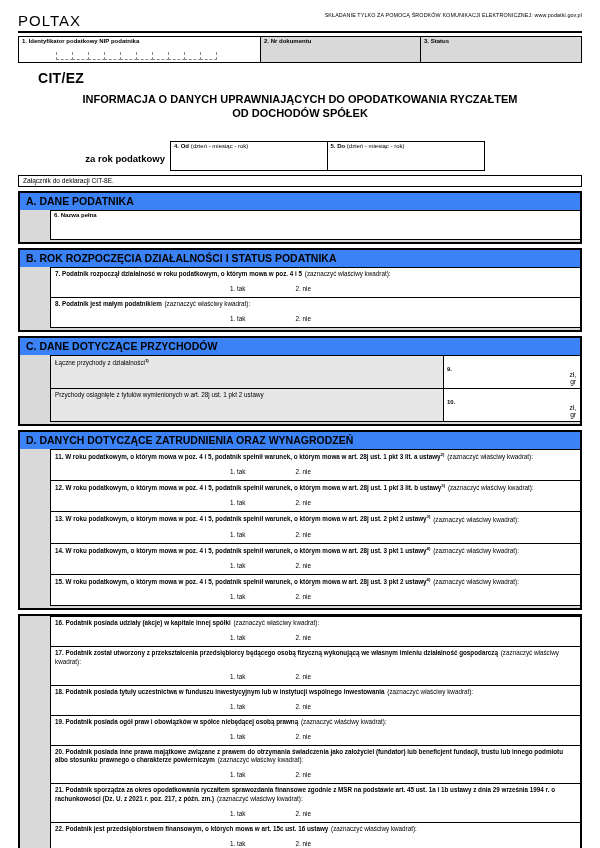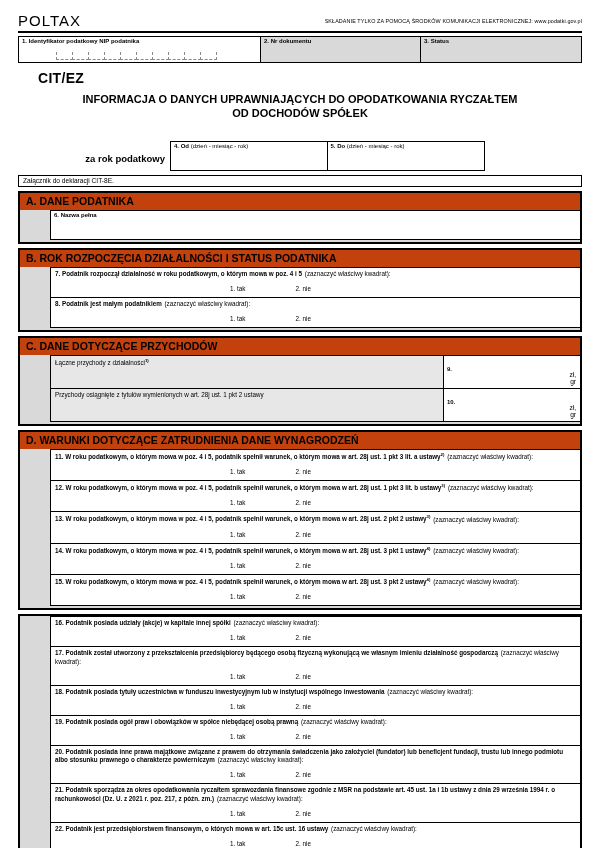--- a/index.html
+++ b/index.html
@@ -1,20 +1,20 @@
 <!DOCTYPE html>
 <html><head>
 <meta charset="utf-8">
 <style>
   * { margin:0; padding:0; box-sizing:border-box; }
   html,body { width:600px; height:848px; background:#ffffff; }
   body { font-family:"Liberation Sans", sans-serif; color:#000; -webkit-font-smoothing:antialiased; }
   .page { width:600px; height:848px; padding:12px 18px 0 18px; overflow:hidden; position:relative; }
 
-  .topbar { display:flex; justify-content:space-between; align-items:center; }
+  .topbar { display:flex; justify-content:space-between; align-items:flex-start; }
   .brand { font-size:15px; letter-spacing:1px; }
   .notice { font-size:5.4px; letter-spacing:.1px; }
   .toprule { border-top:2px solid #000; margin-top:2px; }
 
   .idrow { display:flex; margin-top:3px; border:1px solid #000; height:27px; background:#d9d9d9; }
   .idcell { border-right:1px solid #000; padding:1px 3px; position:relative; }
   .idcell:last-child { border-right:none; }
   .id-nip { width:242px; background:#fff; }
   .id-doc { width:160px; }
   .id-status { flex:1; }
@@ -29,21 +29,21 @@
   .yearlabel { font-size:9.5px; font-weight:bold; width:95px; text-align:right; align-self:flex-end; padding-bottom:7px; margin-right:5px; }
   .datebox { display:flex; border:1px solid #000; height:30px; width:315px; }
   .datecell { width:50%; border-right:1px solid #000; padding:1px 3px; font-size:6px; }
   .datecell:last-child { border-right:none; }
   .datecell .dlbl { font-weight:bold; }
   .datecell .dhint { font-weight:normal; }
 
   .attach { border:1px solid #000; margin-top:4px; font-size:6.6px; padding:1px 4px 2px; }
 
   .section { border:2px solid #000; margin-top:4px; }
-  .sec-head { background:#c2410c; font-size:10.5px; font-weight:bold; padding:2px 6px 3px; }
+  .sec-head { background:#3b82f6; font-size:10.5px; font-weight:bold; padding:2px 6px 3px; }
   .sec-body { background:#d9d9d9; padding:0 0 2px 30px; }
 
   .fieldbox { background:#fff; border:1px solid #000; border-right:none; min-height:30px; padding:1px 3px; }
   .fieldbox .flabel { font-size:6px; }
 
   .qrow { background:#fff; border:1px solid #000; border-right:none; margin-top:-1px; padding:2px 4px 3px; }
   .qrow:first-child { margin-top:0; }
   .qlabel { font-size:6.3px; line-height:1.3; }
   .qlabel b { font-weight:bold; }
   .hint { font-weight:normal; margin-left:1px; }
@@ -158,21 +158,21 @@
         <div class="clabel"><span>Przychody osiągnięte z tytułów wymienionych w art. 28j ust. 1 pkt 2 ustawy</span></div>
         <div class="camount">
           <span class="cnum">10.</span>
           <span class="ccur"><span>zł,</span><br><span>gr</span></span>
         </div>
       </div>
     </div>
   </div>
 
   <div class="section">
-    <div class="sec-head">D. WARUNKI DOTYCZĄCE ZATRUDNIENIA DANE WYNAGRODZEŃ</div>
+    <div class="sec-head">D. DANYCH DOTYCZĄCE ZATRUDNIENIA ORAZ WYNAGRODZEŃ</div>
     <div class="sec-body">
       <div class="qrow">
         <div class="qlabel"><b>11. W roku podatkowym, o którym mowa w poz. 4 i 5, podatnik spełnił warunek, o którym mowa w art. 28j ust. 1 pkt 3 lit. a ustawy</b><sup class="fn">2)</sup> <span class="hint">(zaznaczyć właściwy kwadrat):</span></div>
         <div class="opts">
           <span class="opt">1. tak</span>
           <span class="opt">2. nie</span>
         </div>
       </div>
       <div class="qrow">
         <div class="qlabel"><b>12. W roku podatkowym, o którym mowa w poz. 4 i 5, podatnik spełnił warunek, o którym mowa w art. 28j ust. 1 pkt 3 lit. b ustawy</b><sup class="fn">3)</sup> <span class="hint">(zaznaczyć właściwy kwadrat):</span></div>

